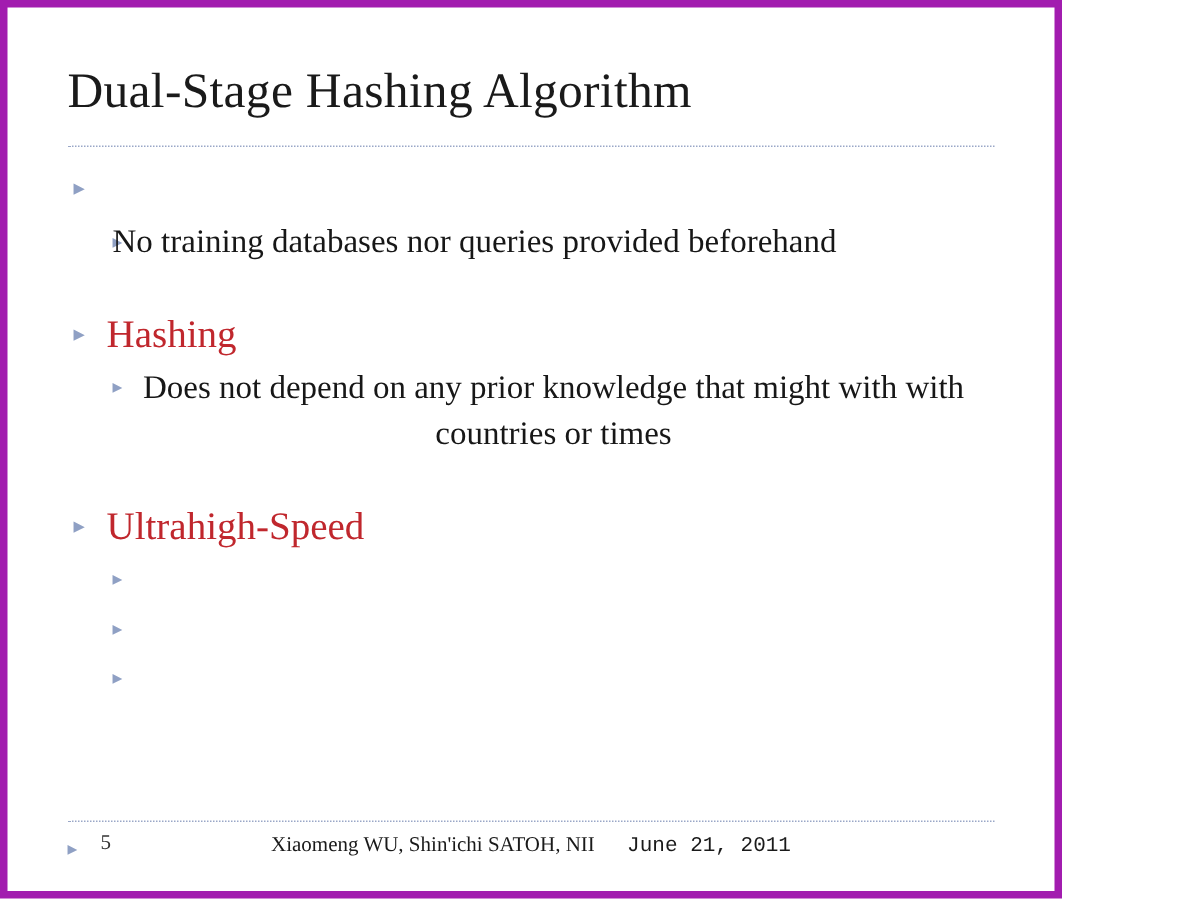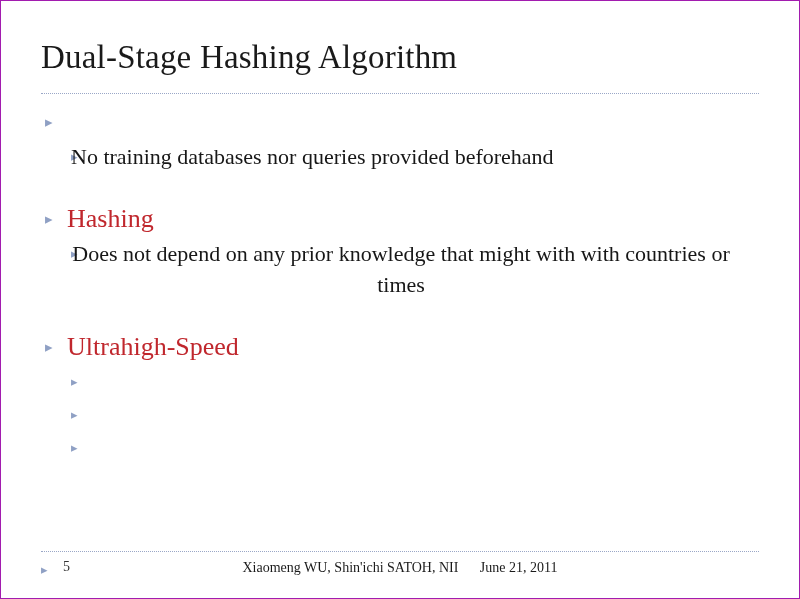--- a/index.html
+++ b/index.html
@@ -8,25 +8,25 @@
   }
   body {
     width: 800px;
     height: 599px;
     background: #ffffff;
     font-family: "Liberation Serif", serif;
     overflow: hidden;
   }
   .slide {
     position: relative;
-    width: 800px;
+    width: 708px;
     height: 599px;
     box-sizing: border-box;
     background: #ffffff;
-    border: 1px solid #a21caf;
+    border: 5px solid #a21caf;
   }
   .slide-title {
     position: absolute;
     left: 40px;
     top: 38px;
     font-size: 33px;
     color: #1a1a1a;
     font-family: "Liberation Serif", serif;
     font-weight: normal;
     letter-spacing: 0.2px;
@@ -128,20 +128,21 @@
     text-align: center;
     font-size: 14px;
     color: #1a1a1a;
     font-family: "Liberation Serif", serif;
   }
   .footer-center span {
     display: inline-block;
   }
   .footer-date {
     margin-left: 18px;
+    font-family: Liberation Mono, monospace;
   }
 </style>
 </head>
 <body>
 
 <div class="slide">
 
   <div class="slide-title">Dual-Stage Hashing Algorithm</div>
   <div class="title-rule"></div>
 

